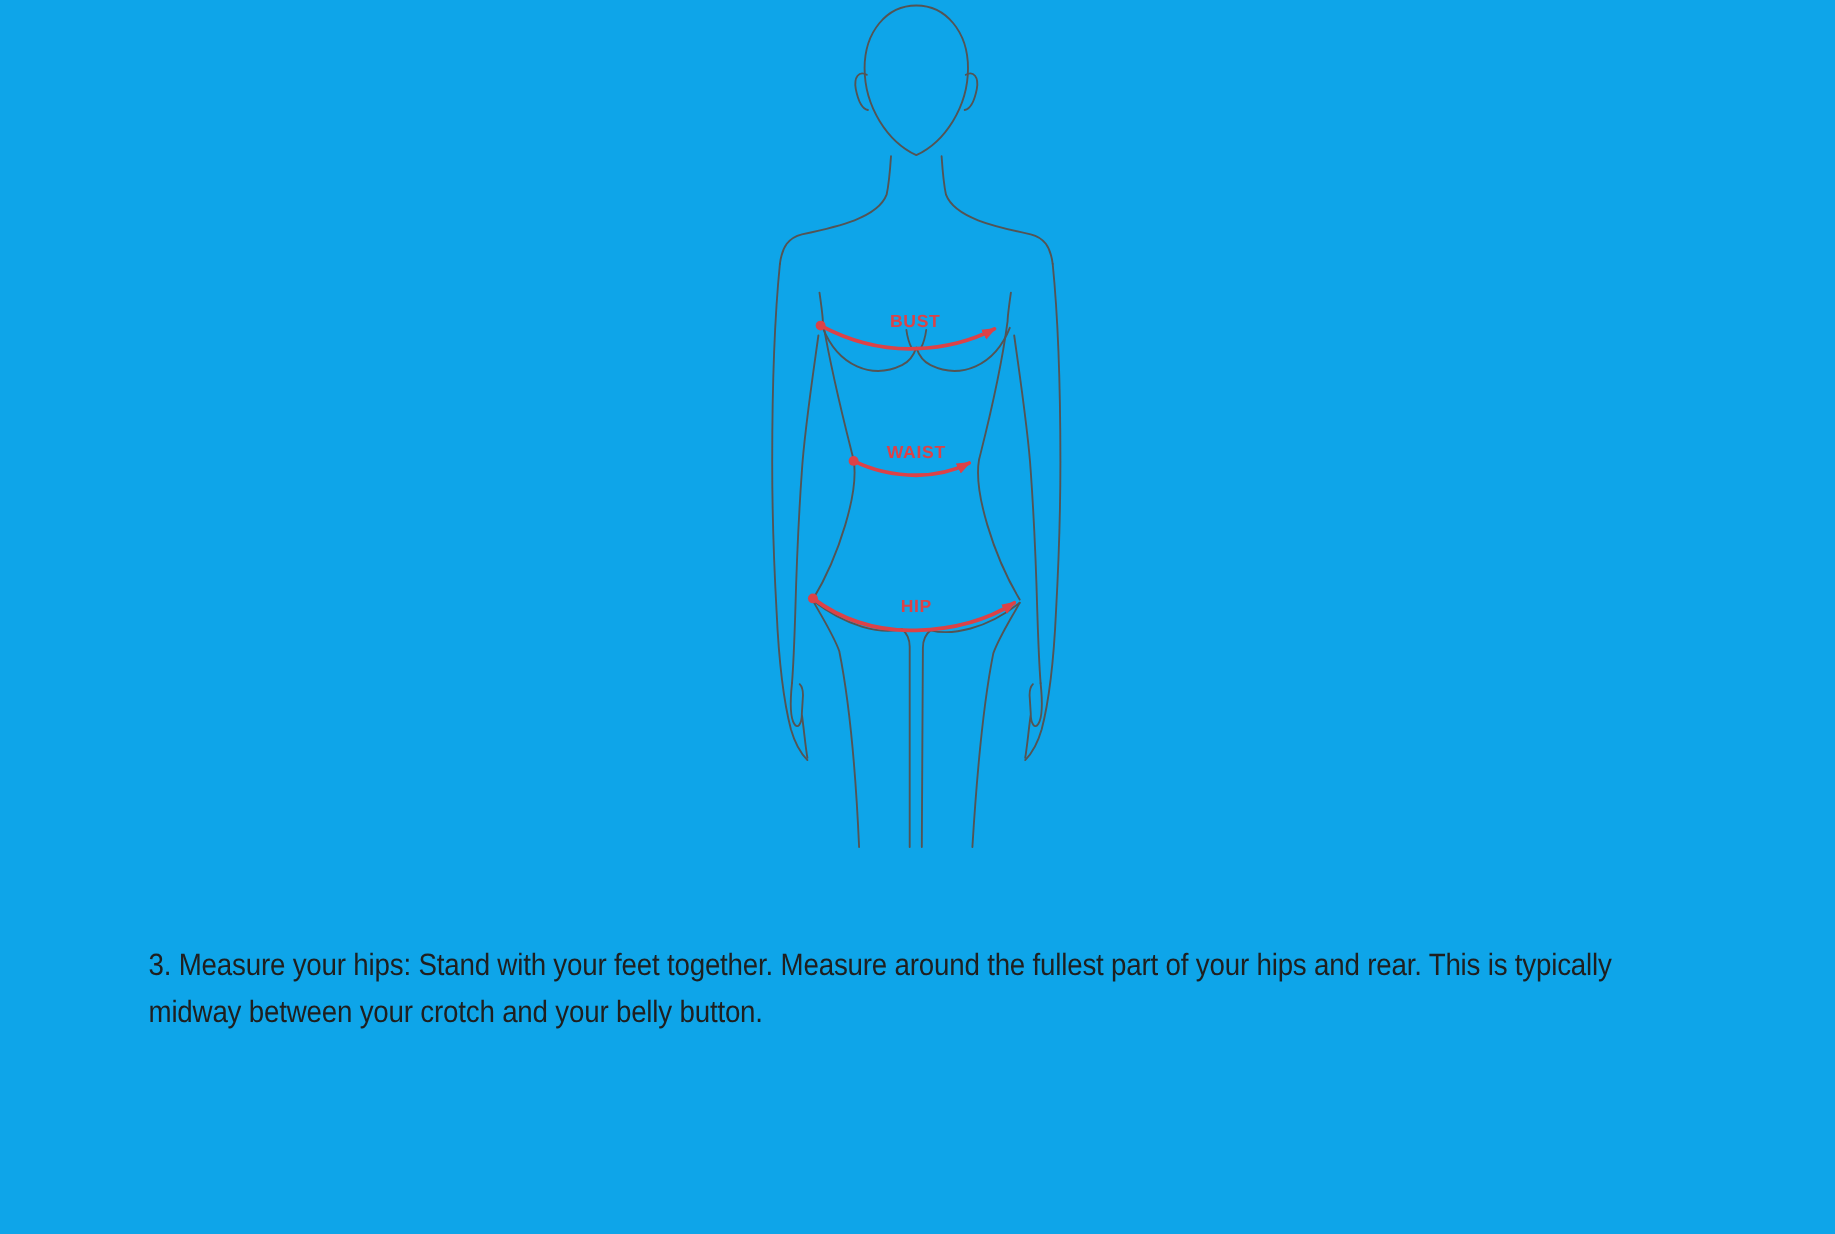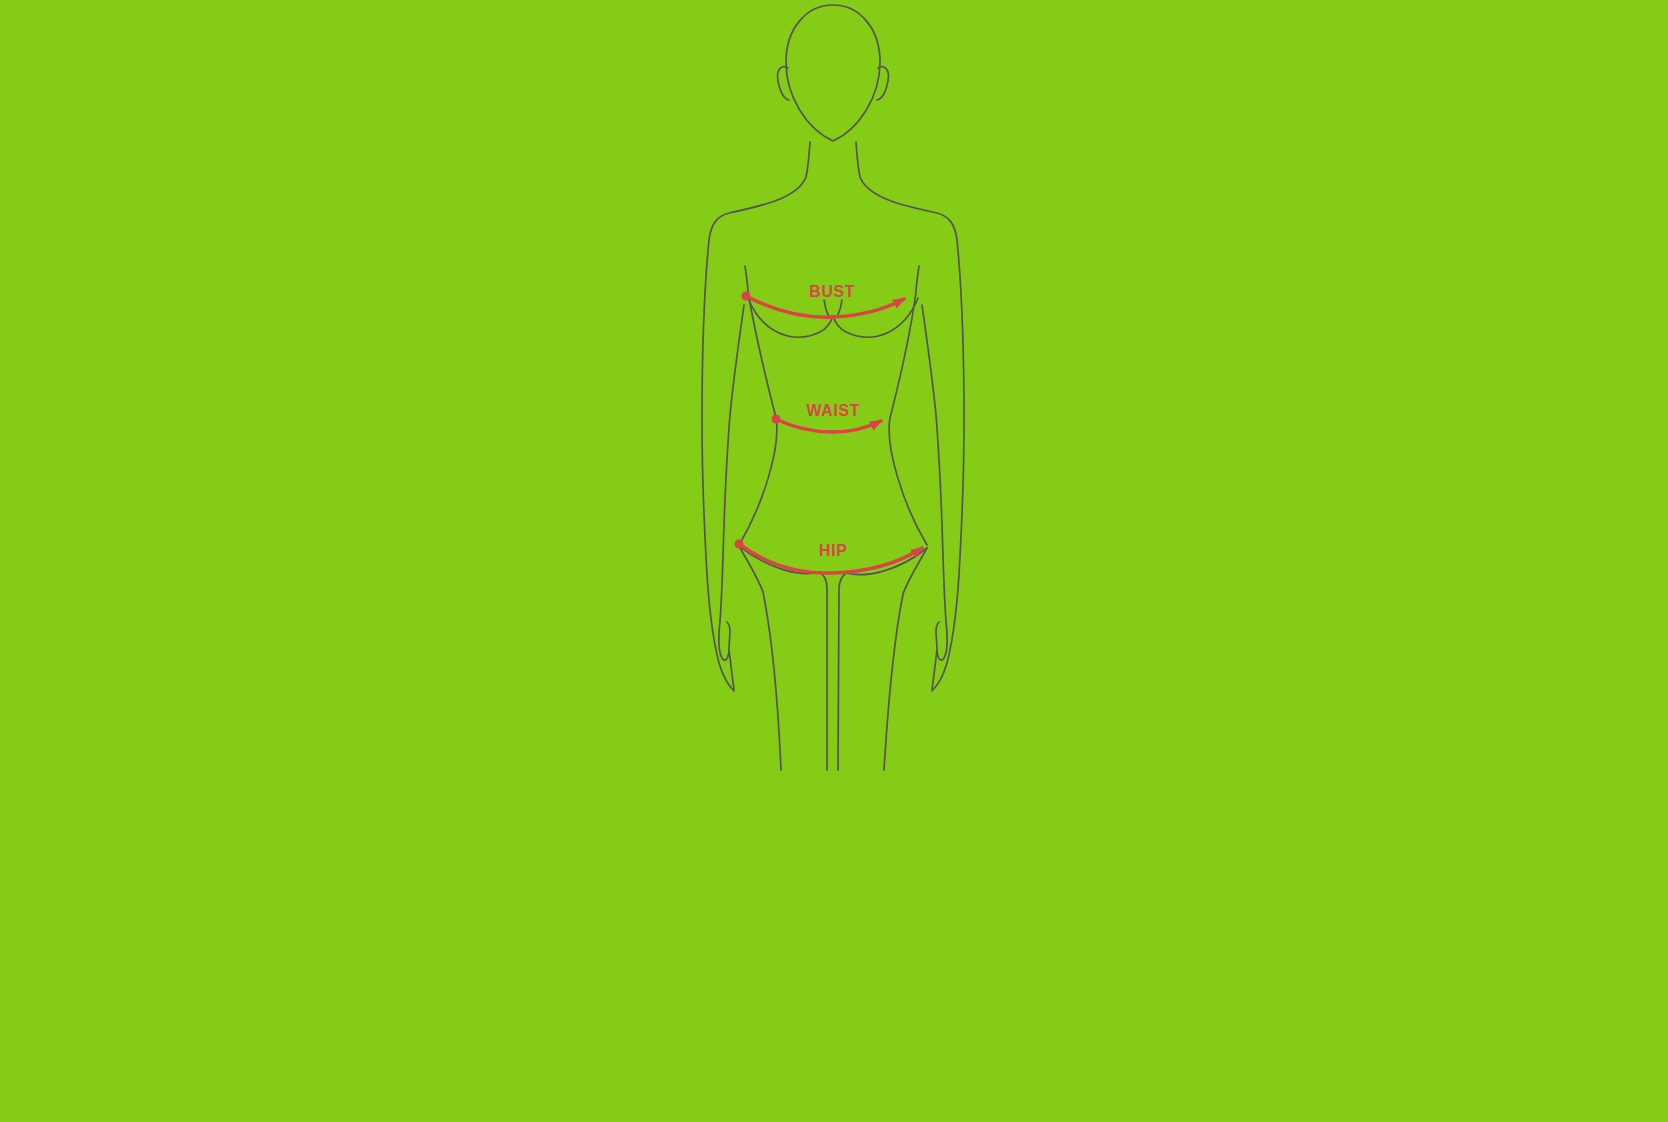--- a/index.html
+++ b/index.html
@@ -1,21 +1,21 @@
 <!DOCTYPE html>
 <html><head>
 <meta charset="utf-8">
 <style>
   * { margin: 0; padding: 0; box-sizing: border-box; }
   html, body { background: #ffffff; }
   .canvas {
     position: relative;
     width: 1668px;
     height: 1122px;
-    background: #84cc16;
+    background: #0ea5e9;
     overflow: hidden;
     font-family: "Liberation Sans", sans-serif;
   }
   .diagram-wrap {
     position: absolute;
     left: 650px;
     top: 0;
     width: 370px;
     height: 790px;
   }
@@ -118,15 +118,19 @@
         <circle class="tape-dot" cx="739" cy="544" r="4.5"></circle>
       </g>
 
       <text class="tape-label" x="832" y="297">BUST</text>
       <text class="tape-label" x="833" y="416">WAIST</text>
       <text class="tape-label" x="833" y="556">HIP</text>
     </svg>
   </div>
 
   <div class="instructions">
+    <div class="instr-item">
+      <div class="instr-line">3. Measure your hips: Stand with your feet together. Measure around the fullest part of your hips and rear. This is typically</div>
+      <div class="instr-line">midway between your crotch and your belly button.</div>
+    </div>
   </div>
 
 </div>
 
 </body></html>

